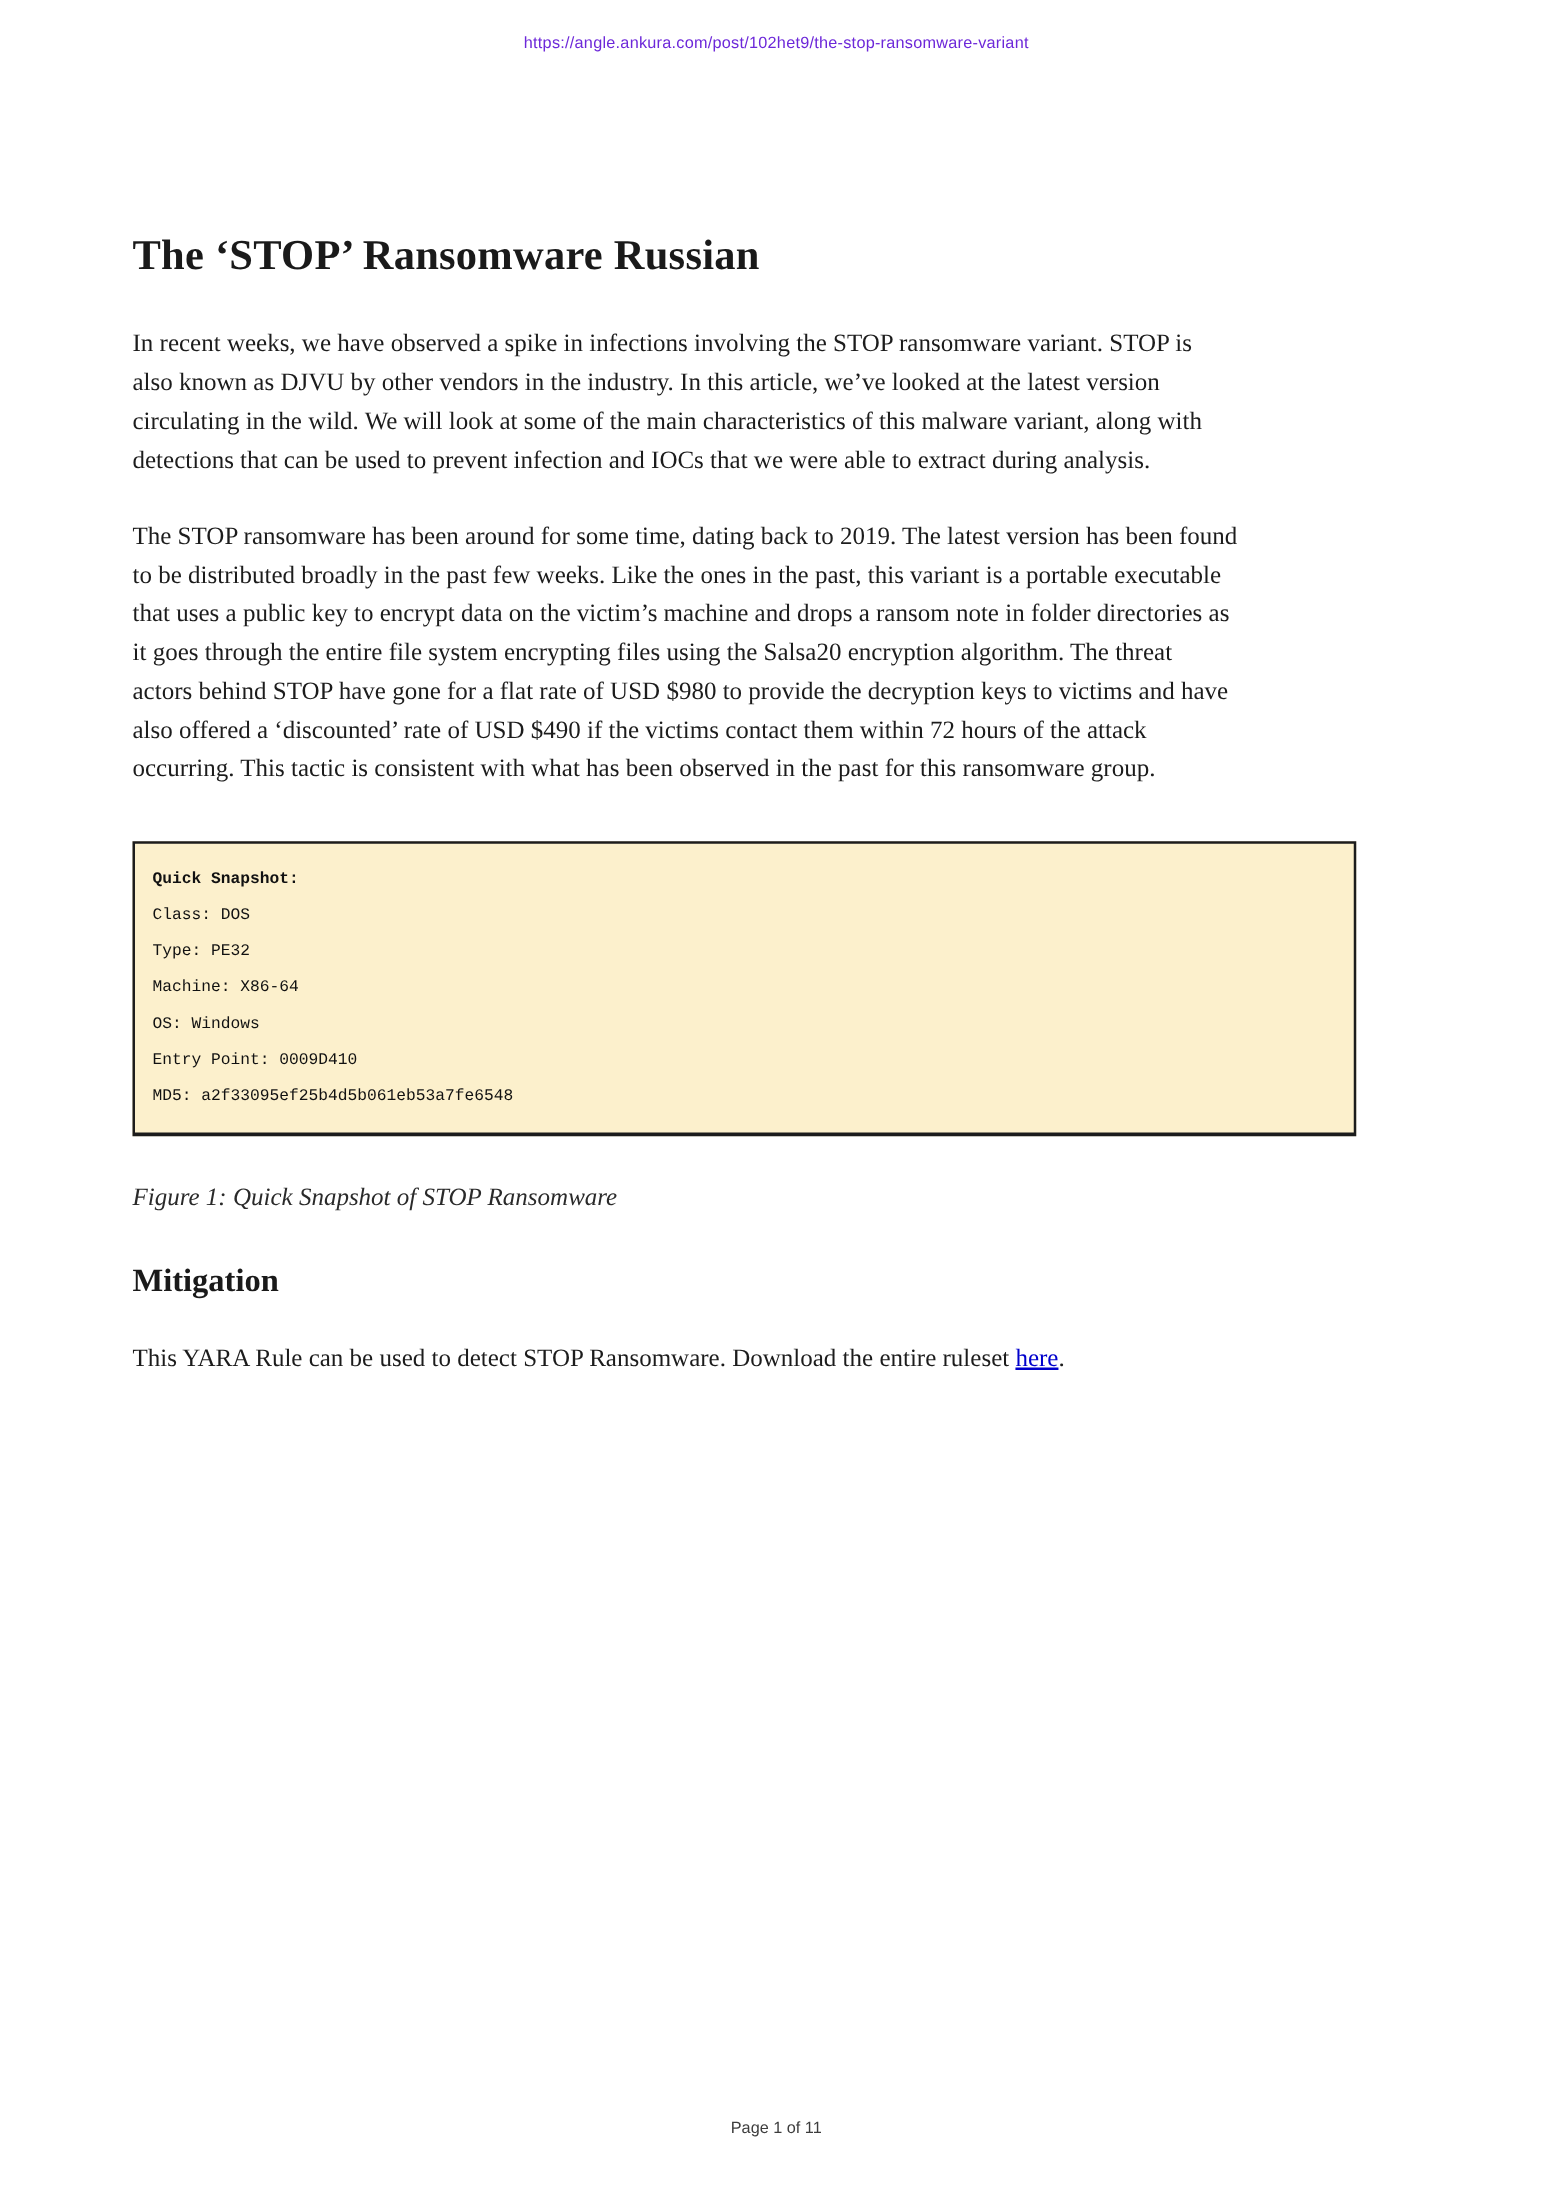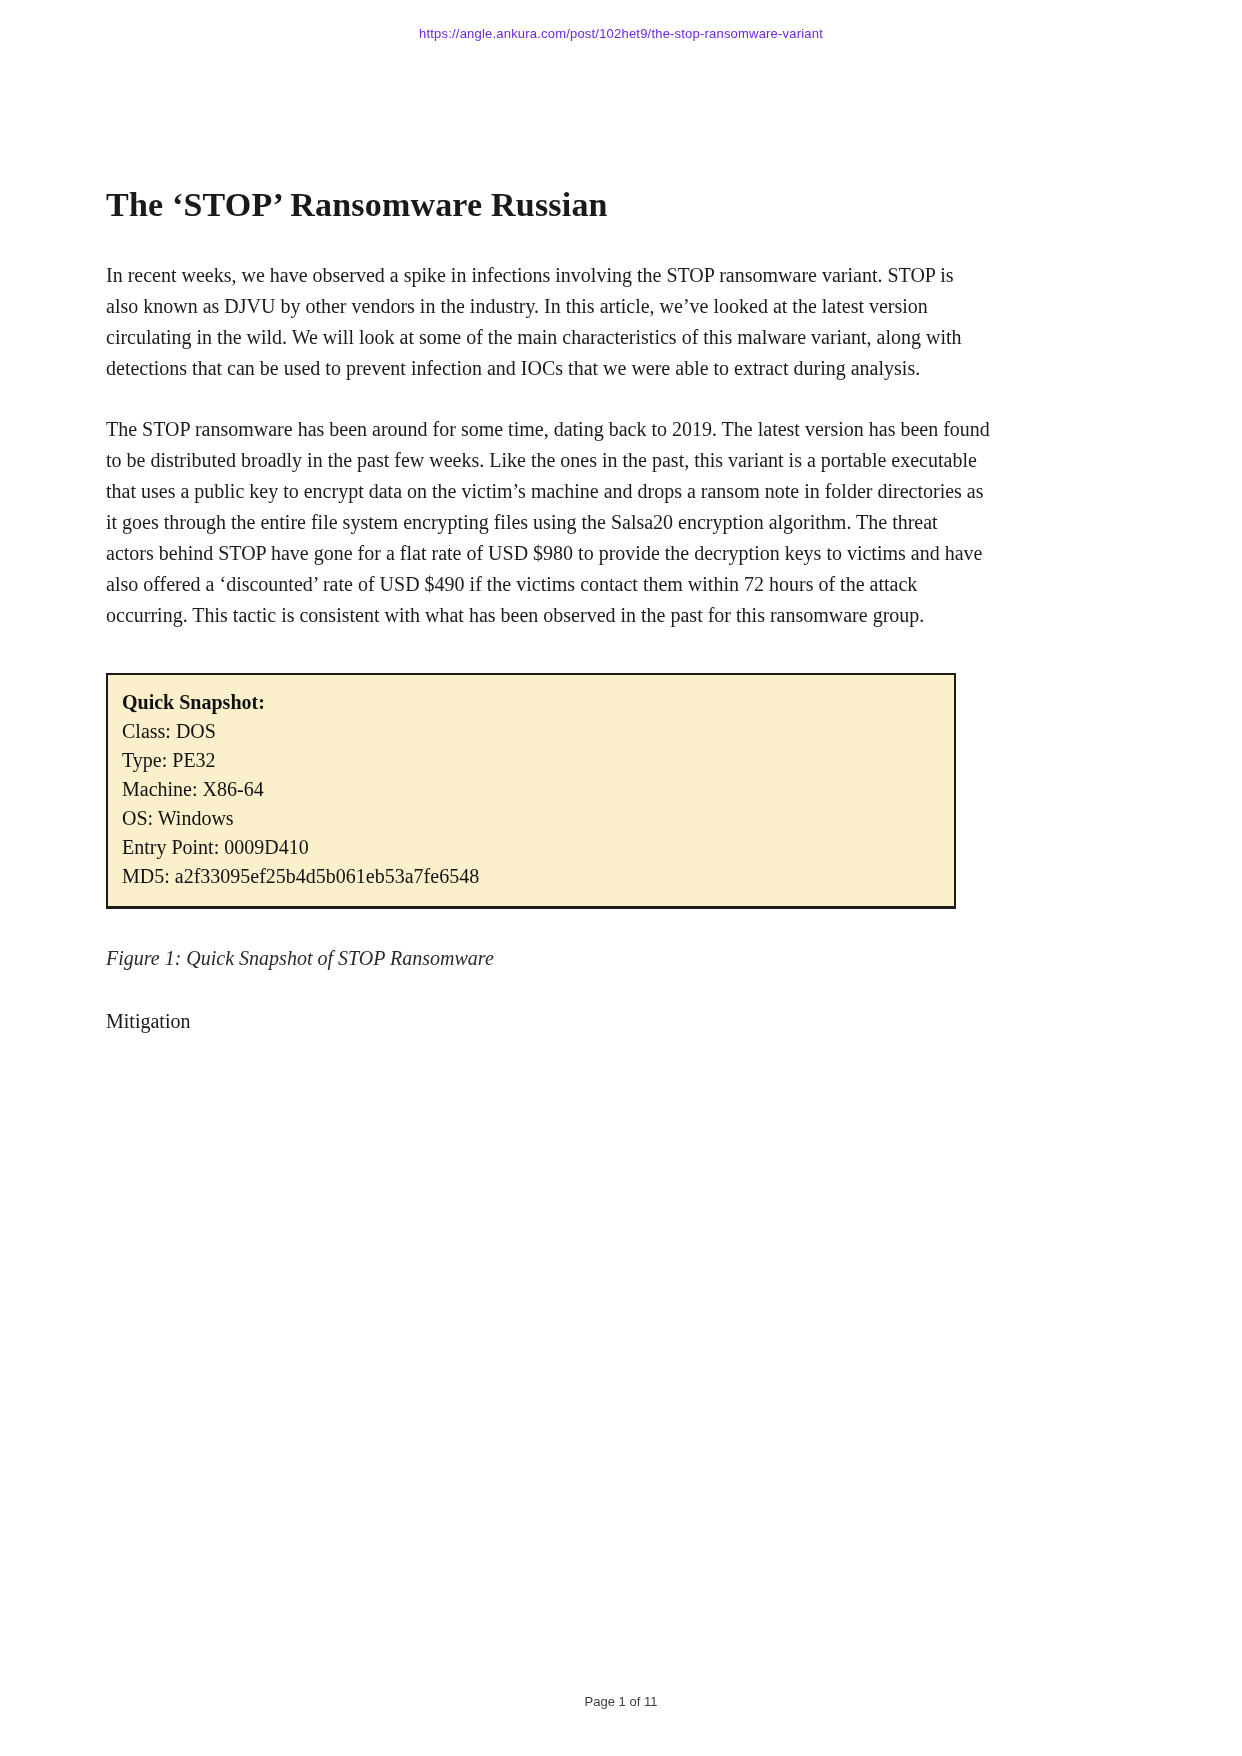--- a/index.html
+++ b/index.html
@@ -46,41 +46,41 @@
     margin: 0 0 34px 0;
   }
   p.body-para {
     font-size: 20px;
     line-height: 31px;
     margin: 0 0 30px 0;
     color: #1c1c1c;
   }
   .snapshot-box {
     box-sizing: border-box;
-    width: 850px;
+    width: 979px;
     margin: 42px 0 0 0;
     background: #fcf0cc;
     border: 2px solid #1c1c1c;
     border-bottom-width: 3px;
     padding: 13px 16px 15px 14px;
-    font-family: Liberation Serif, serif;
-    font-size: 20px;
+    font-family: Liberation Mono, monospace;
+    font-size: 13px;
     line-height: 29px;
     color: #111111;
   }
   .snapshot-box .snap-title { font-weight: bold; }
   .figure-caption {
     font-size: 20px;
     font-style: italic;
     color: #2a2a2a;
     margin: 38px 0 0 0;
   }
   h2.section-heading {
-    font-size: 20px;
-    font-weight: normal;
+    font-size: 26px;
+    font-weight: bold;
     color: #1a1a1a;
     margin: 40px 0 32px 0;
   }
   h3.sub-heading {
     font-size: 21px;
     font-weight: bold;
     color: #1a1a1a;
     margin: 40px 0 34px 0;
   }
   a.inline-link {
@@ -124,16 +124,17 @@
     <div class="snap-line">Entry Point: 0009D410</div>
     <div class="snap-line">MD5: a2f33095ef25b4d5b061eb53a7fe6548</div>
   </div>
 
   <div class="figure-caption">Figure 1: Quick Snapshot of STOP Ransomware</div>
 
   <h2 class="section-heading">Mitigation</h2>
 
 
 
+  <p class="body-para"><span>This YARA Rule can be used to detect STOP Ransomware. Download the entire ruleset </span><a class="inline-link">here</a><span>.</span></p>
 
 </div>
 
 <div class="page-footer">Page 1 of 11</div>
 
 </body></html>

